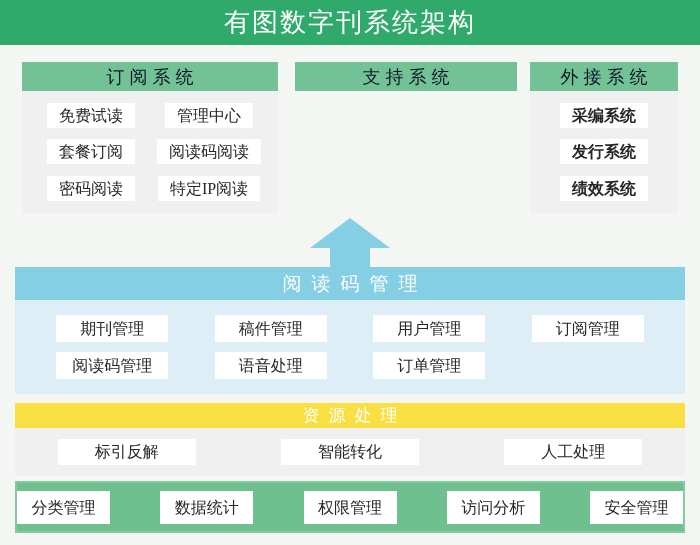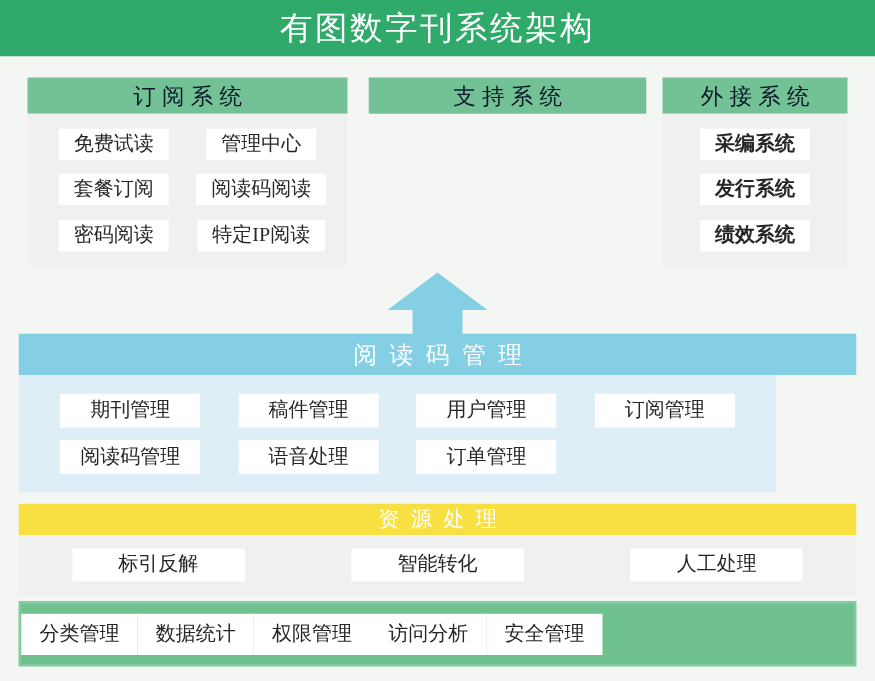--- a/index.html
+++ b/index.html
@@ -59,21 +59,21 @@
   }
 
   
   .mgmt-bar {
     position: absolute; left: 15px; top: 267px; width: 670px; height: 33px;
     background: #85cfe4;
     display: flex; align-items: center; justify-content: center;
     color: #ffffff; font-size: 19px; letter-spacing: 10px; text-indent: 10px;
   }
   .mgmt-body {
-    position: absolute; left: 15px; top: 300px; width: 606px; height: 94px;
+    position: absolute; left: 15px; top: 300px; width: 670px; height: 94px;
     background: #ddeef7;
     display: grid; grid-template-columns: repeat(4, 1fr);
     align-items: center; justify-items: center;
     padding: 10px 18px;
   }
   .mgmt-body .node { min-width: 112px; height: 27px; line-height: 27px; }
 
   
   .res-bar {
     position: absolute; left: 15px; top: 403px; width: 670px; height: 25px;
@@ -85,21 +85,21 @@
     position: absolute; left: 15px; top: 428px; width: 670px; height: 48px;
     background: #f0f0f0;
     display: flex; align-items: center; justify-content: space-around;
   }
   .res-body .node { min-width: 138px; height: 26px; line-height: 26px; }
 
   
   .bottom-band {
     position: absolute; left: 15px; top: 481px; width: 670px; height: 52px;
     background: #6ec08f;
-    display: flex; align-items: center; justify-content: flex-start;
+    display: flex; align-items: center; justify-content: space-between;
     border: 2px solid #82cb9e;
   }
   .bottom-band .node { min-width: 93px; height: 33px; line-height: 33px; }
 </style>
 </head>
 <body>
 
 <div class="page">
 
   <div class="title-bar">有图数字刊系统架构</div>

